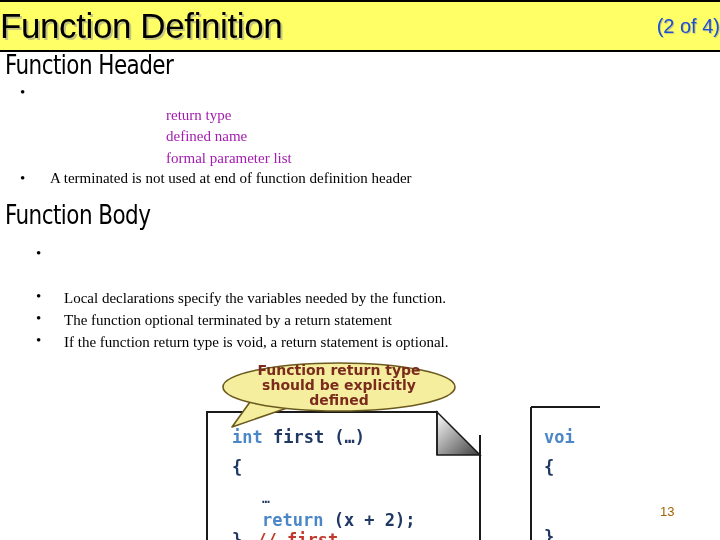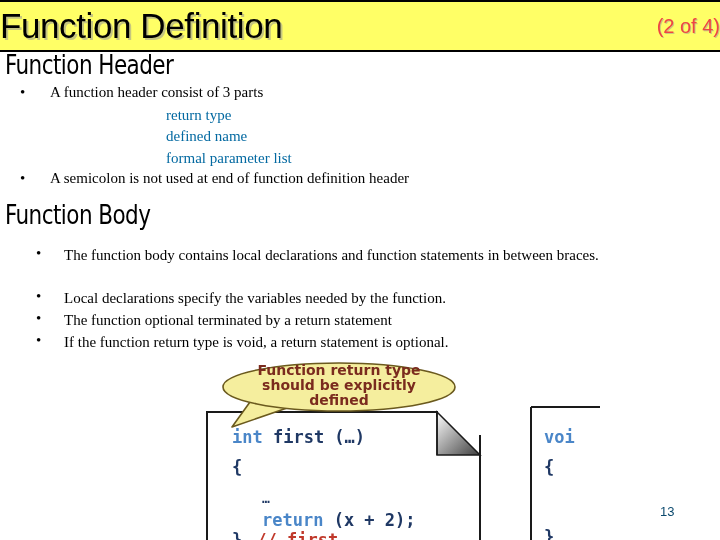--- a/index.html
+++ b/index.html
@@ -42,21 +42,21 @@
     font-family: "Liberation Sans", sans-serif;
     font-size: 35px;
     font-weight: normal;
     color: #000000;
     letter-spacing: -0.4px;
     text-shadow: 2px 2px 0 rgba(150,150,150,0.55);
   }
   .title-sub {
     font-family: "Liberation Sans", sans-serif;
     font-size: 20px;
-    color: #ef4444;
+    color: #1d4ed8;
     margin-left: 8px;
     text-shadow: 1px 1px 0 rgba(150,150,150,0.5);
   }
 
   
   .section-heading {
     position: absolute;
     font-family: "DejaVu Sans Condensed", "Liberation Sans", sans-serif;
     font-size: 26px;
     font-weight: normal;
@@ -89,21 +89,21 @@
 
   
   #hdr-b1 { left: 20px; top: 85px; }
   #hdr-b2 { left: 20px; top: 171px; }
 
   .sub-line {
     position: absolute;
     left: 166px;
     font-family: "Liberation Serif", serif;
     font-size: 15px;
-    color: #0369a1;
+    color: #a21caf;
     white-space: nowrap;
   }
   #sub-1 { top: 107px; }
   #sub-2 { top: 128px; }
   #sub-3 { top: 150px; text-align: right; }
 
   
   .body-row {
     position: absolute;
     left: 36px;
@@ -129,54 +129,52 @@
   }
   .illustration svg { display: block; }
 
   
   .page-number {
     position: absolute;
     left: 660px;
     top: 504px;
     font-family: "Liberation Sans", sans-serif;
     font-size: 13px;
-    color: #0c4a6e;
+    color: #a16207;
   }
 </style>
 </head>
 <body>
 
 <div class="title-banner">
   <div class="title-inner">
     <span class="title-main">Function Definition</span>
     <span class="title-sub">(2 of 4)</span>
   </div>
 </div>
 
 <div class="section-heading" id="heading-header">Function Header</div>
 
 <div class="bullet-row" id="hdr-b1">
   <span class="bullet-dot">•</span>
-  <span class="bullet-text">A function header consist of 3 parts</span>
 </div>
 
 <div class="sub-line" id="sub-1">return type</div>
 <div class="sub-line" id="sub-2">defined name</div>
 <div class="sub-line" id="sub-3">formal parameter list</div>
 
 <div class="bullet-row" id="hdr-b2">
   <span class="bullet-dot">•</span>
-  <span class="bullet-text">A semicolon is not used at end of function definition header</span>
+  <span class="bullet-text">A terminated is not used at end of function definition header</span>
 </div>
 
 <div class="section-heading" id="heading-body">Function Body</div>
 
 <div class="body-row" id="body-b1">
   <span class="bullet-dot">•</span>
-  <span class="bullet-text">The function body contains local declarations and function statements in between braces.</span>
 </div>
 <div class="body-row" id="body-b2">
   <span class="bullet-dot">•</span>
   <span class="bullet-text"> Local declarations specify the variables needed by the function.</span>
 </div>
 <div class="body-row" id="body-b3">
   <span class="bullet-dot">•</span>
   <span class="bullet-text">The function optional terminated by a return statement</span>
 </div>
 <div class="body-row" id="body-b4">

